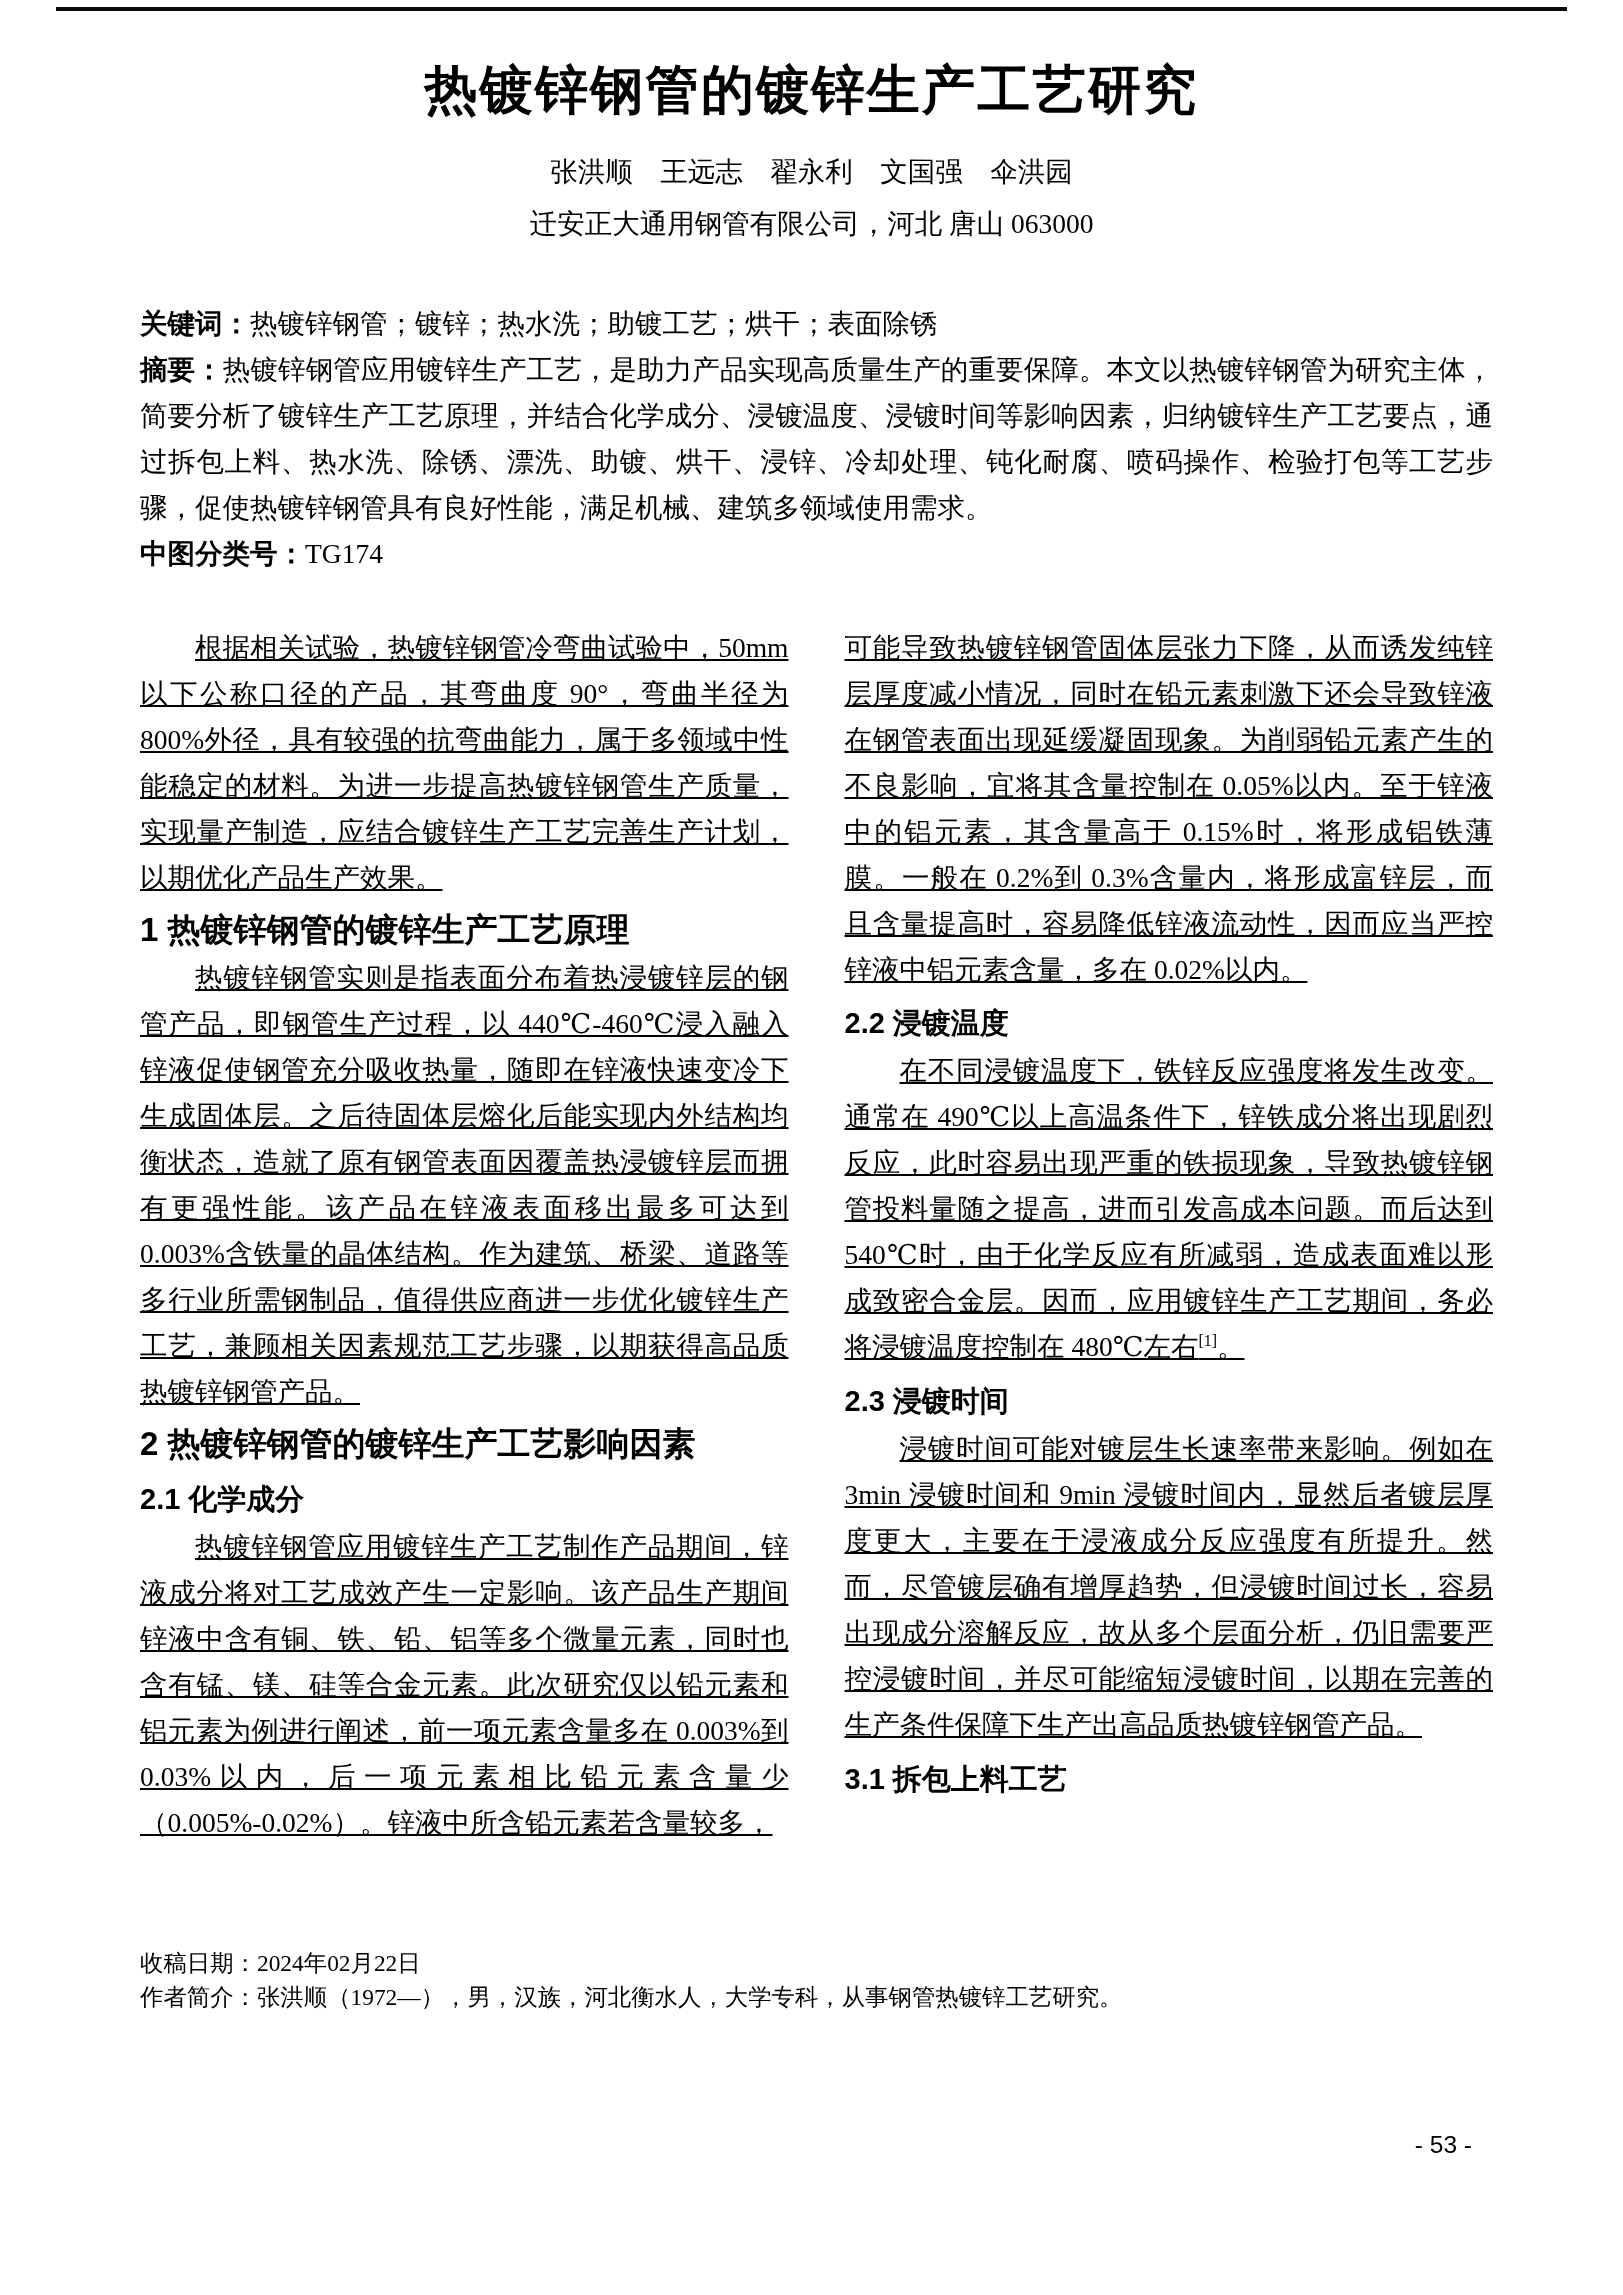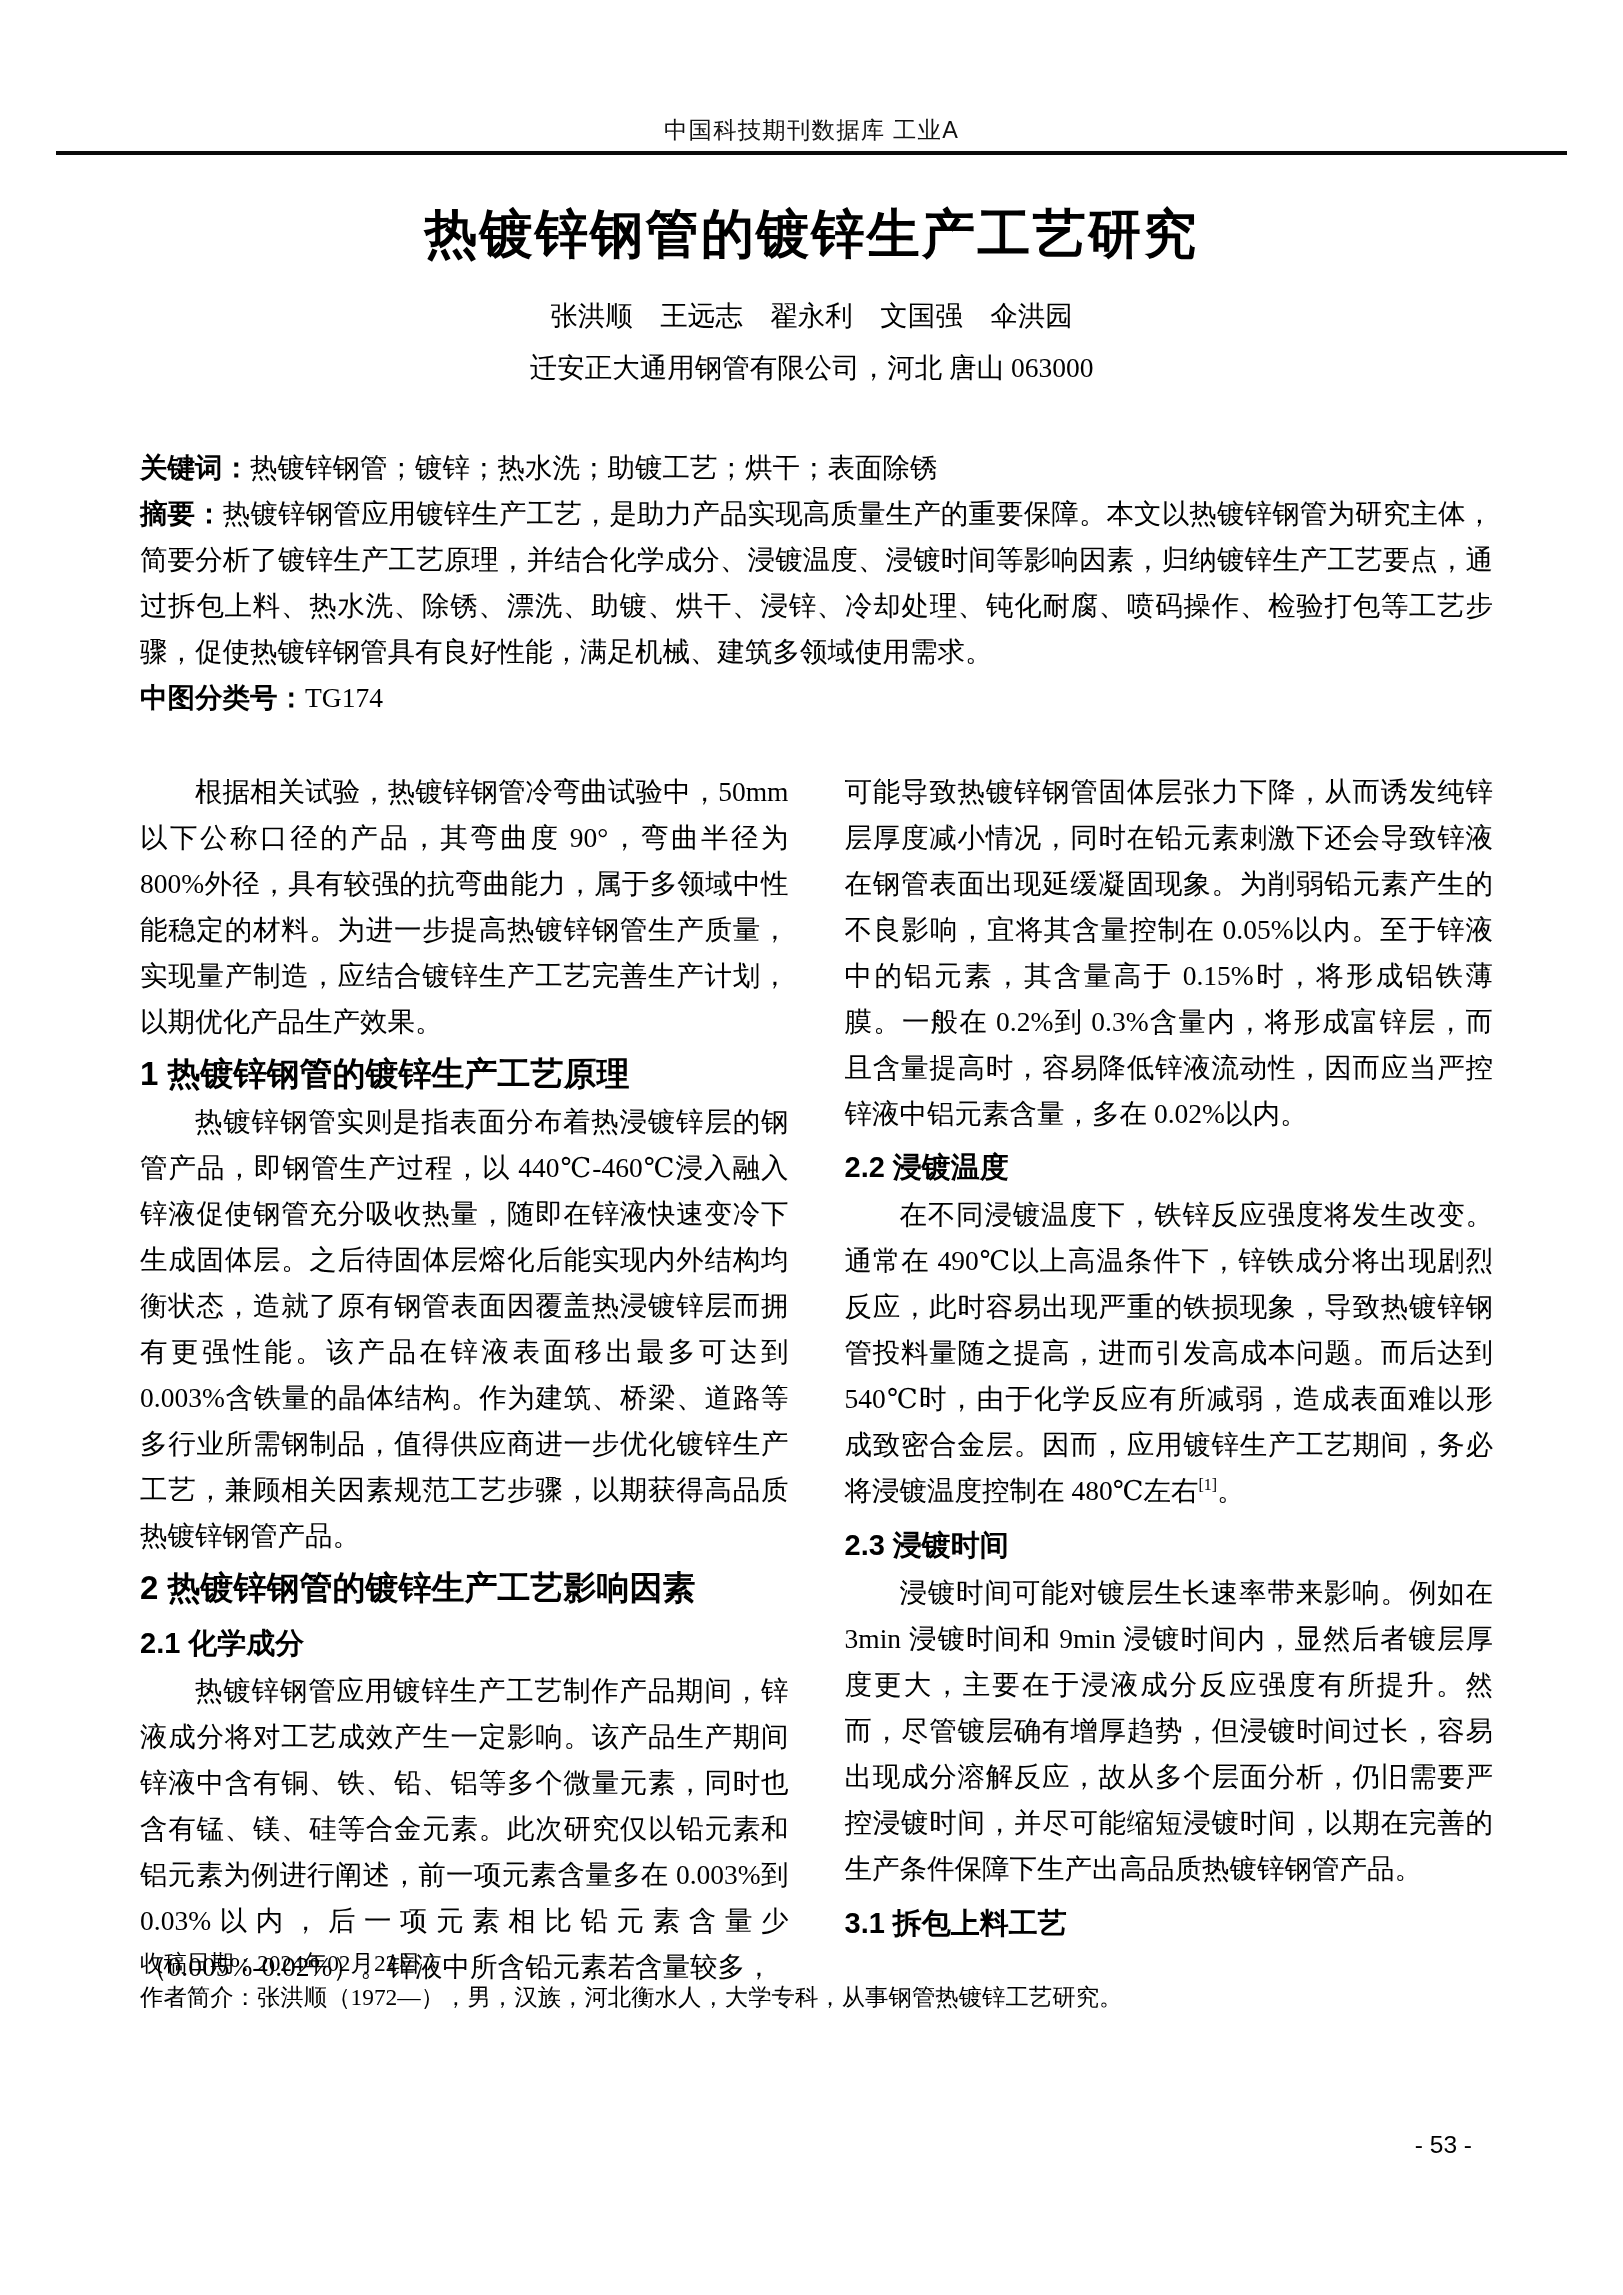--- a/index.html
+++ b/index.html
@@ -63,21 +63,21 @@
     gap:56px;
     margin:48px 130px 0 140px;
   }
   .column {
     flex:1 1 0;
     min-width:0;
     font-size:27.5px;
     line-height:46px;
     text-align:justify;
   }
-  .body-para { text-align:justify; }
+  .body-para { text-align:justify;text-decoration:underline; }
   .body-para.indent { text-indent:2em; }
   .body-para sup { font-size:0.58em; line-height:0; vertical-align:super; }
   .sec-h1 {
     font-family:"Liberation Sans","DejaVu Sans",sans-serif;
     font-weight:bold;
     font-size:33px;
     line-height:50px;
     margin-top:4px;
     text-align:left;
     text-indent:0;
@@ -107,21 +107,20 @@
     font-family:"Liberation Sans","DejaVu Sans",sans-serif;
     font-size:24.5px;
     line-height:28px;
   }
 </style>
 </head>
 <body>
 
 <div class="page">
 
-  <div class="journal-header">中国科技期刊数据库 工业A</div>
   <div class="header-rule"></div>
 
   <div class="page-title">热镀锌钢管的镀锌生产工艺研究</div>
   <div class="authors">张洪顺　王远志　翟永利　文国强　伞洪园</div>
   <div class="affiliation">迁安正大通用钢管有限公司，河北 唐山 063000</div>
 
   <div class="front-matter">
     <p class="meta-block"><span class="meta-label">关键词：</span><span>热镀锌钢管；镀锌；热水洗；助镀工艺；烘干；表面除锈</span></p>
     <p class="meta-block"><span class="meta-label">摘要：</span><span>热镀锌钢管应用镀锌生产工艺，是助力产品实现高质量生产的重要保障。本文以热镀锌钢管为研究主体，简要分析了镀锌生产工艺原理，并结合化学成分、浸镀温度、浸镀时间等影响因素，归纳镀锌生产工艺要点，通过拆包上料、热水洗、除锈、漂洗、助镀、烘干、浸锌、冷却处理、钝化耐腐、喷码操作、检验打包等工艺步骤，促使热镀锌钢管具有良好性能，满足机械、建筑多领域使用需求。</span></p>
     <p class="meta-block"><span class="meta-label">中图分类号：</span><span>TG174</span></p>

